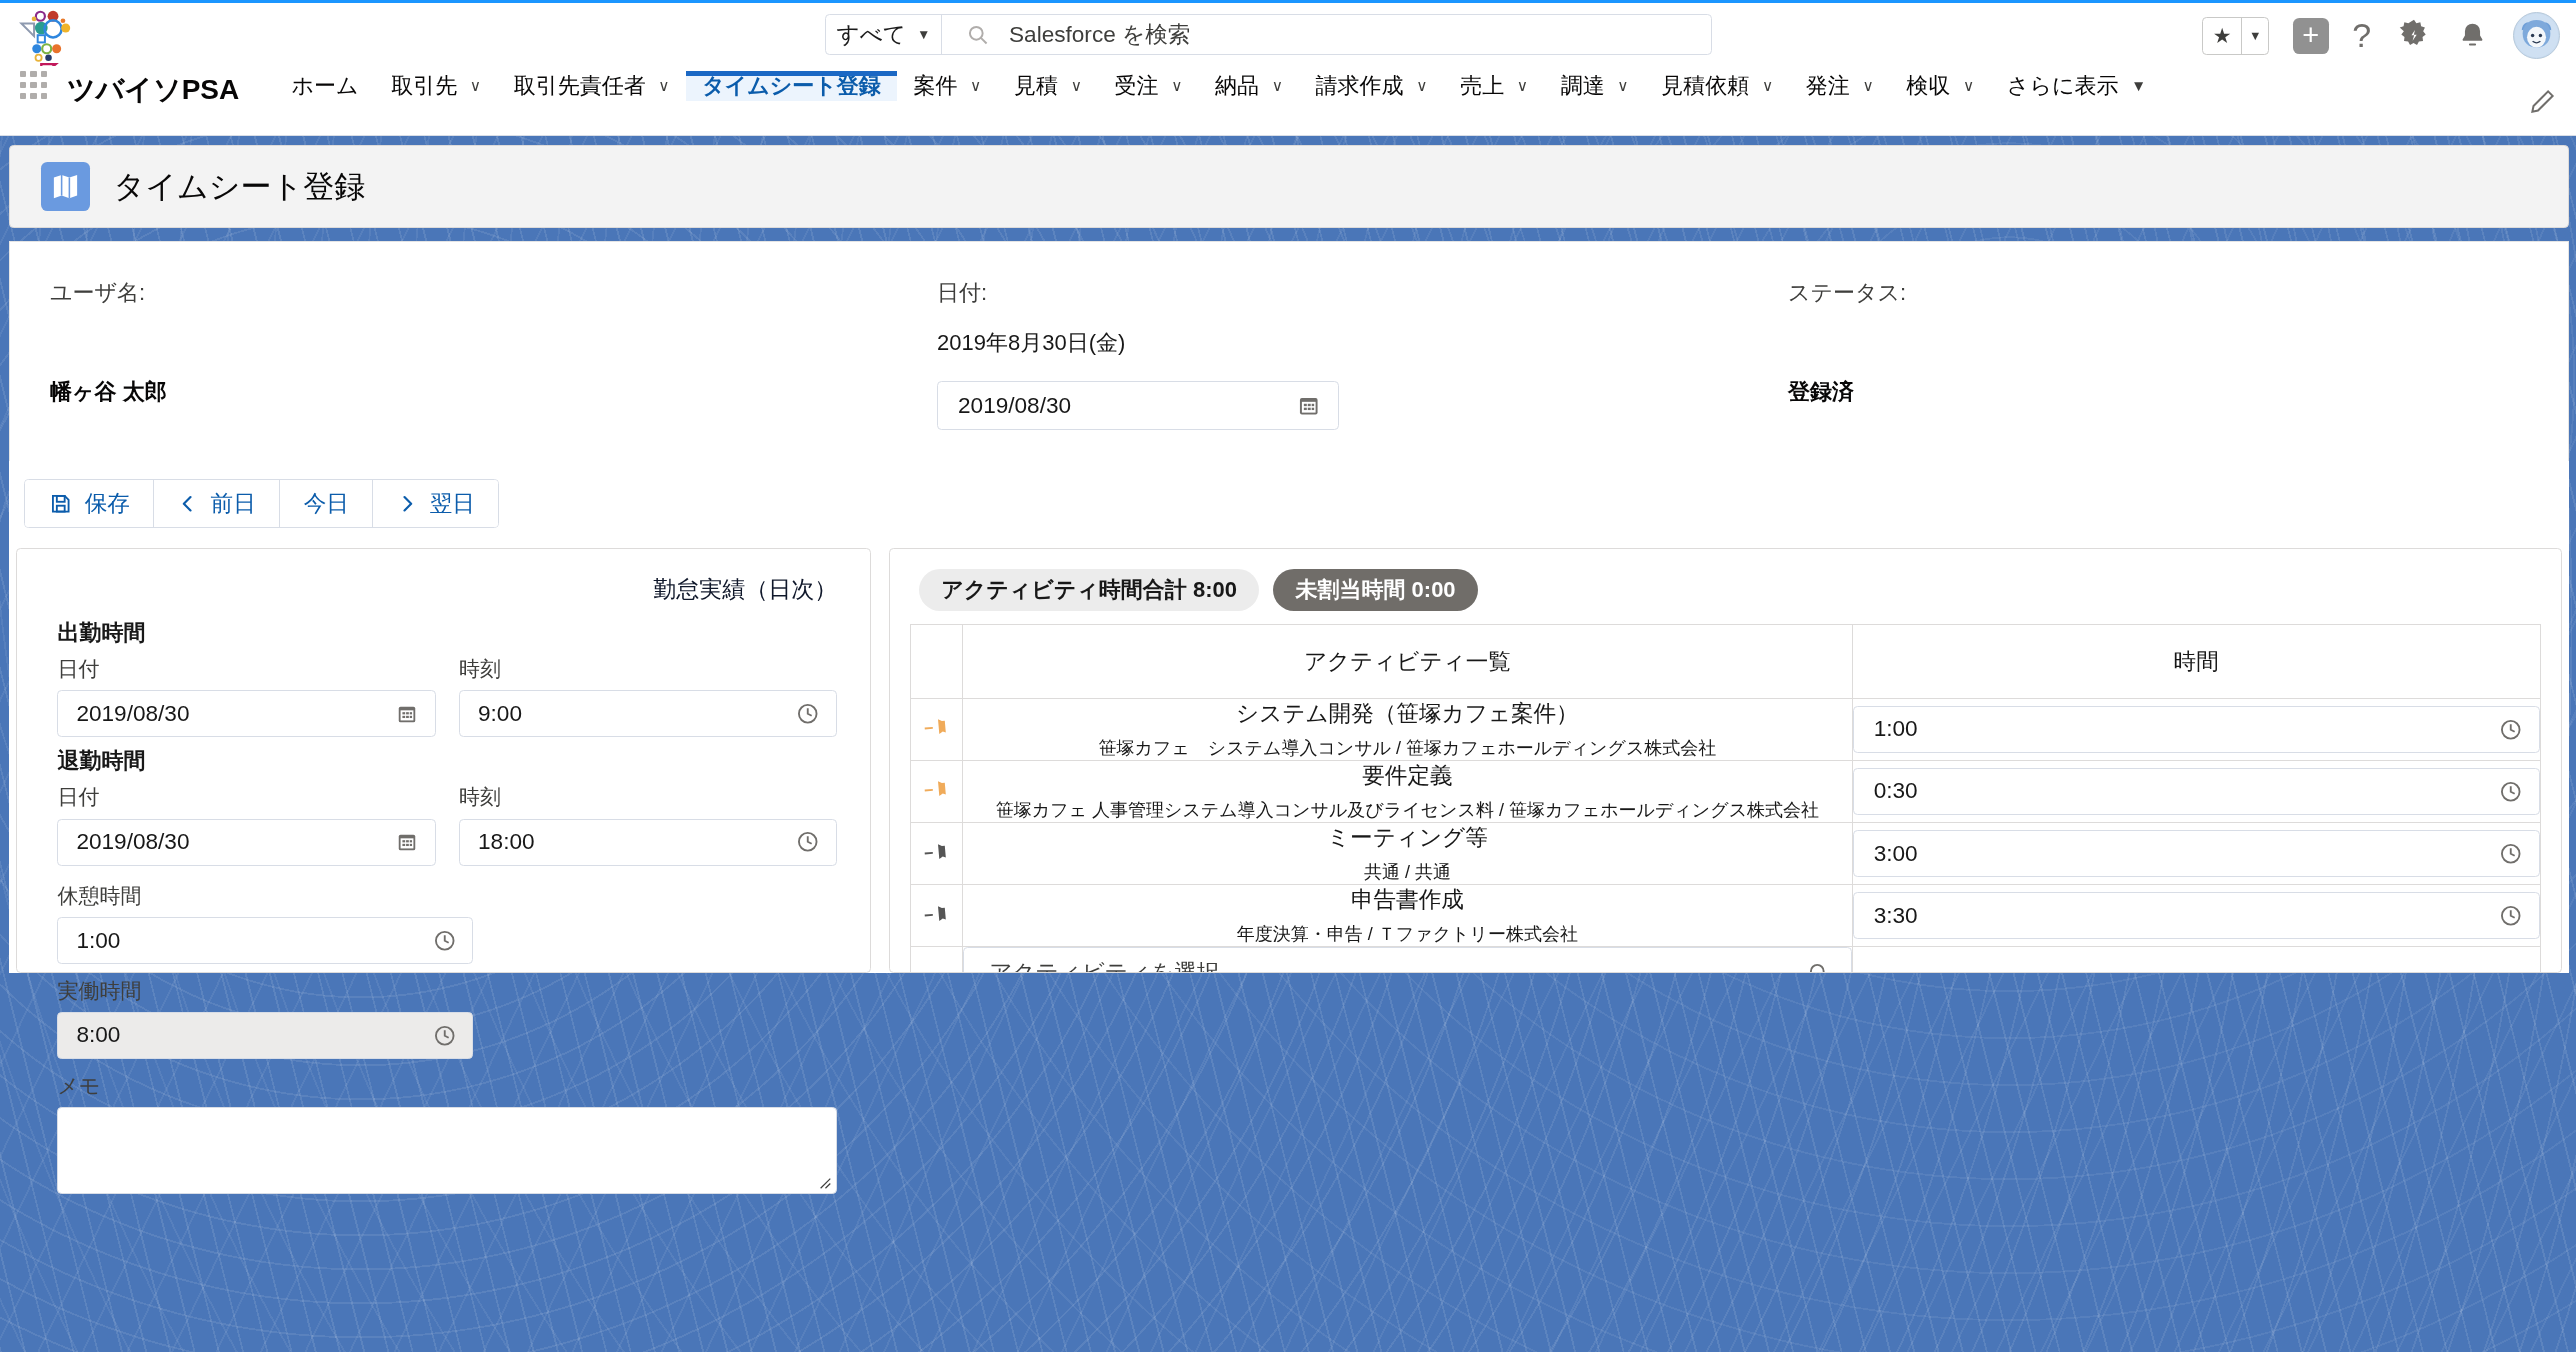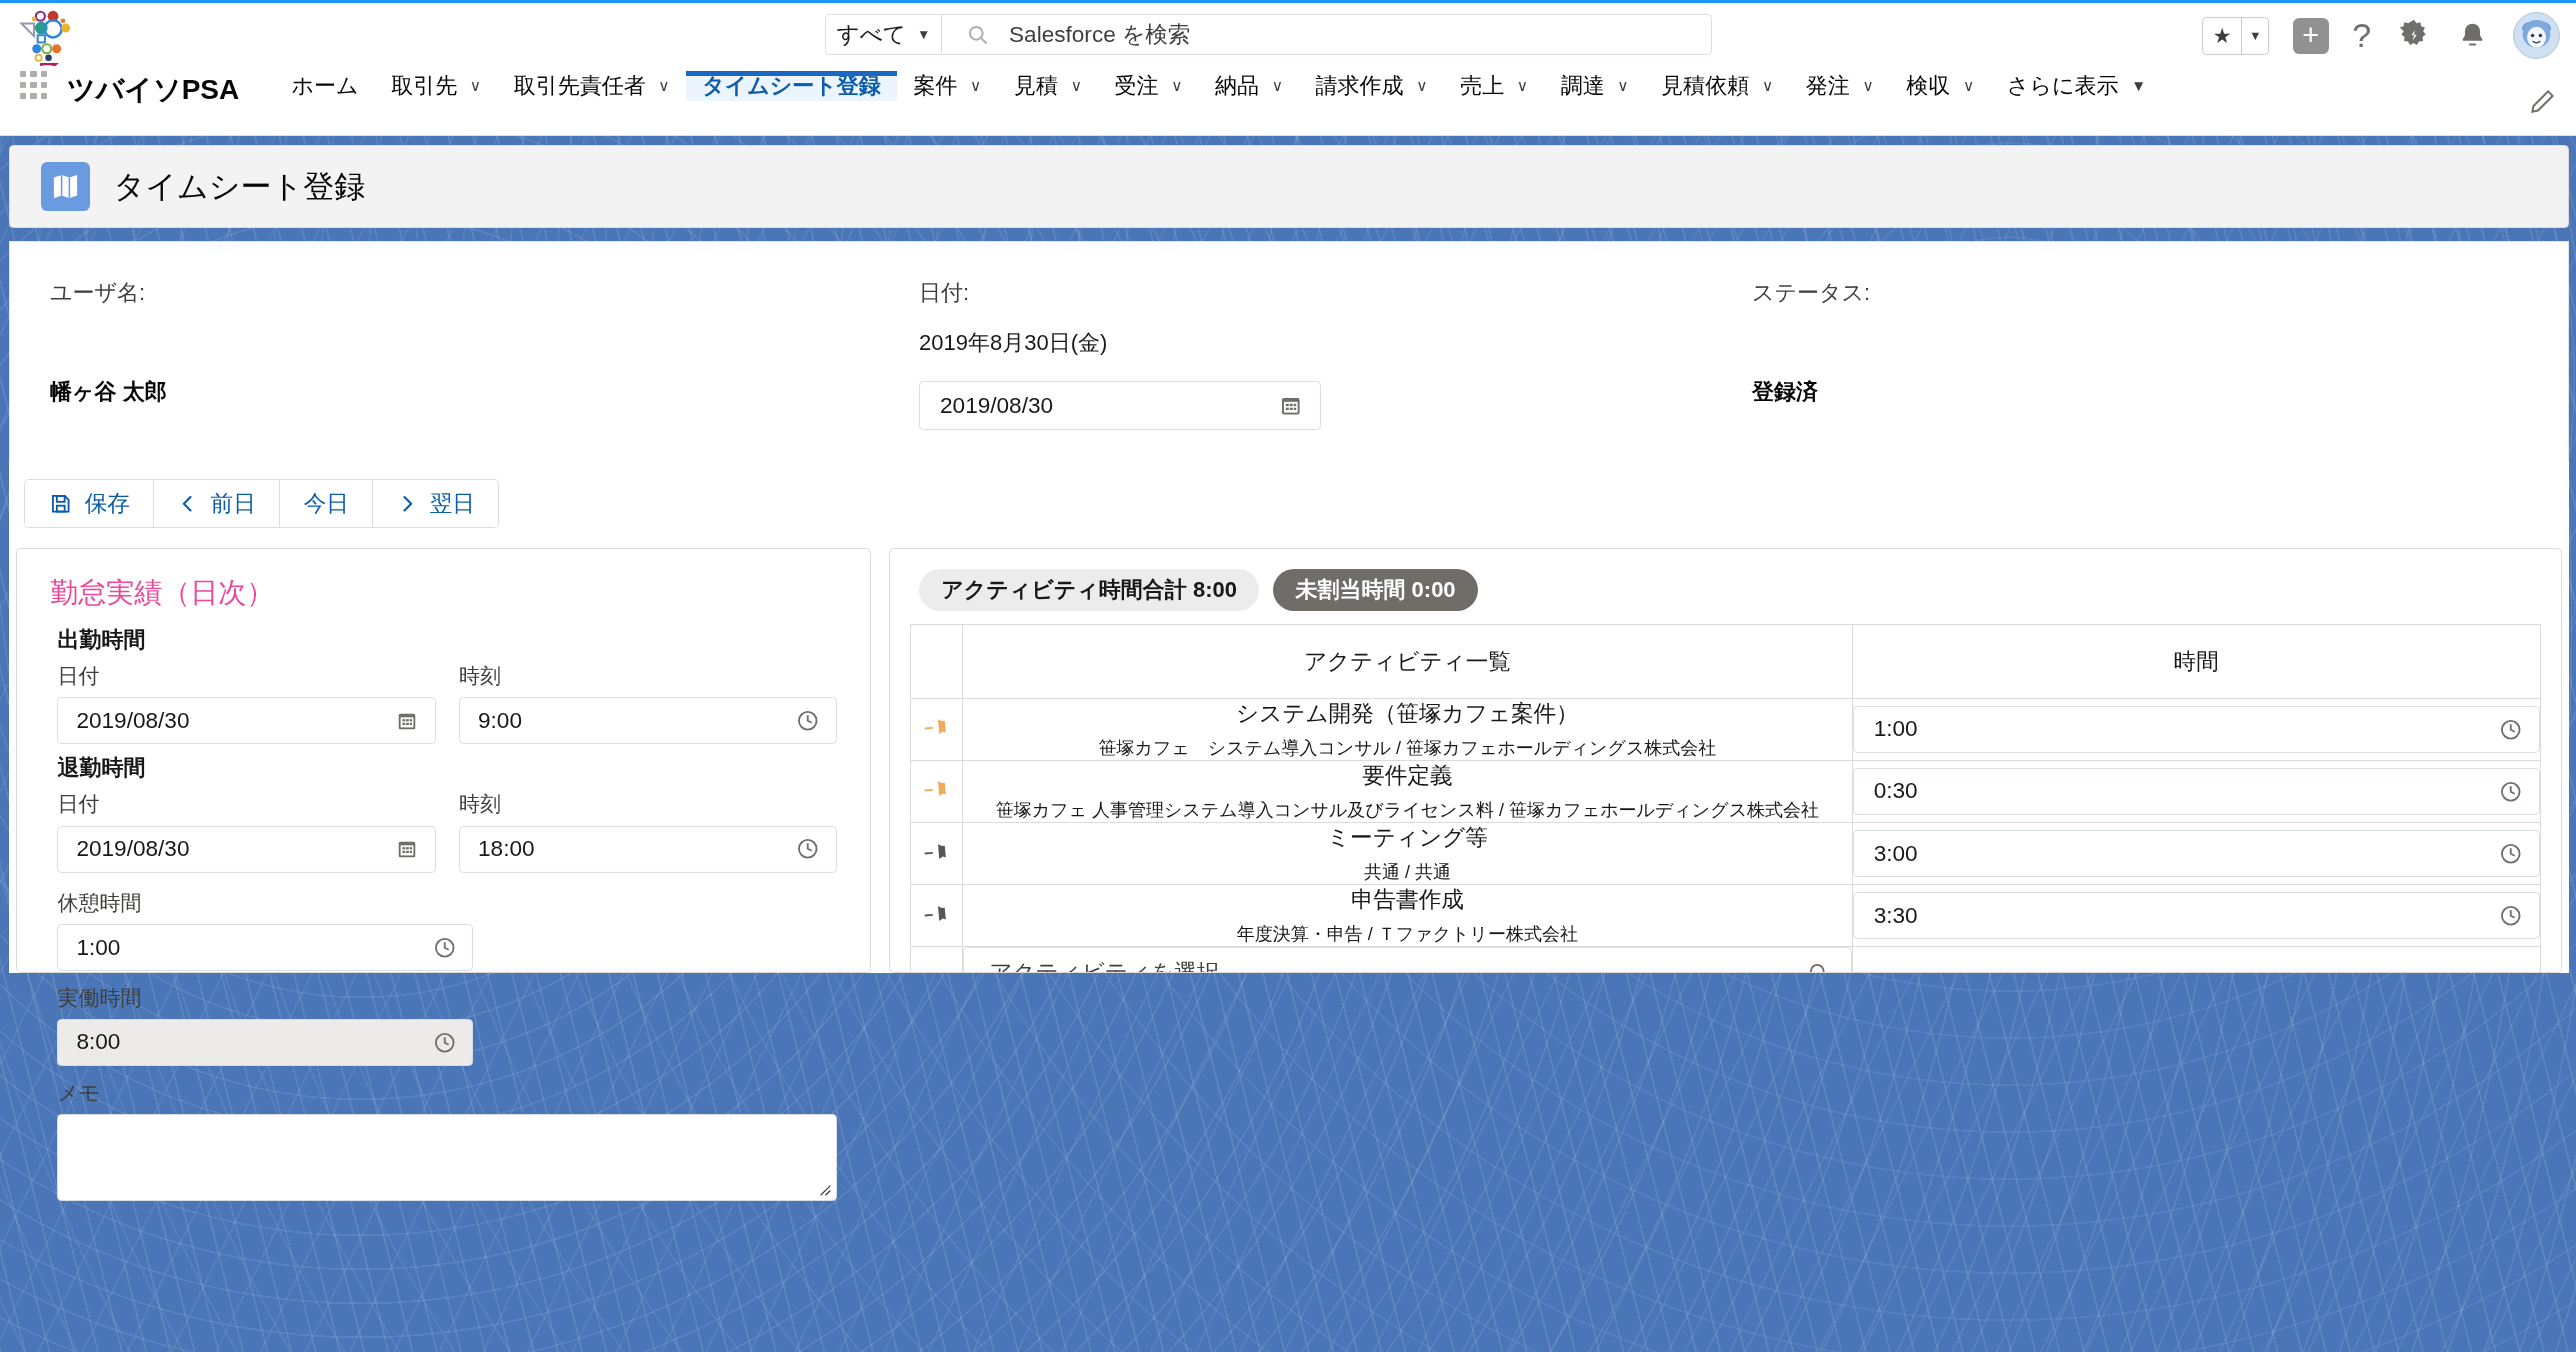--- a/index.html
+++ b/index.html
@@ -83,21 +83,21 @@
   .page-head {
     background: #f3f3f3; border: 0.9px solid #dddbda; border-radius: 4.5px;
     height: 83px; display: flex; align-items: center; padding-left: 31px; gap: 23.5px;
   }
   .page-icon { width: 49px; height: 49px; border-radius: 6.3px; background: #6a9ae0; display: flex; align-items: center; justify-content: center; }
   .page-title { font-size: 31px; color: #080707; }
 
   
   .sheet { background: #fff; margin-top: 12.7px; }
 
-  .info-card { border: 0.9px solid #e5e5e5; border-bottom: none; padding: 36px 40px 31px 40px; display: flex; }
+  .info-card { border: 0.9px solid #e5e5e5; border-bottom: none; padding: 36px 40px 31px 40px; display: flex; gap: 18px; }
   .info-col { flex: 0 0 869px; }
   .info-col.mid { flex: 0 0 833px; }
   .info-label { font-size: 22px; color: #3e3e3c; margin-bottom: 20px; }
   .info-sub { font-size: 22px; color: #181818; margin-bottom: 23.5px; }
   .info-value { font-size: 22px; font-weight: 700; color: #080707; }
   .date-input {
     margin-top: 23.5px; width: 402px; height: 49px;
     border: 0.9px solid #d8dde6; border-radius: 4.5px; background: #fff;
     display: flex; align-items: center; justify-content: space-between;
     padding: 0 18px 0 20px; font-size: 22.6px; color: #181818; cursor: text;
@@ -112,21 +112,21 @@
     border-right: 0.9px solid #d8dde6; cursor: pointer; white-space: nowrap;
   }
   .tbtn:last-child { border-right: none; }
 
   
   .panels { display: flex; gap: 18px; padding: 0 7.2px 0 7.2px; }
   .panel { background: #fff; border: 0.9px solid #dddbda; border-radius: 4.5px; }
   .panel-left { width: 855px; padding: 25px 33px 0 33px; height: 425px; }
   .panel-right { flex: 1; padding: 20px 20px 0 20px; height: 425px; overflow: hidden; }
 
-  .sect-title { font-size: 28px; color: #ec4899; margin-bottom: 12.7px; }
+  .sect-title { font-size: 23px; color: #0f172a; margin-bottom: 12.7px; text-align: right; }
   .sub-head { font-size: 22px; font-weight: 700; color: #181818; margin: 9px 0 7.2px 7.2px; }
   .fld-label { font-size: 21px; color: #3e3e3c; margin: 0 0 7.2px 7.2px; }
   .row2 { display: flex; gap: 16.3px; }
   .fcell { flex: 1; }
   .inp {
     height: 47px; border: 0.9px solid #d8dde6; border-radius: 4.5px; background: #fff;
     display: flex; align-items: center; justify-content: space-between;
     padding: 0 16.3px 0 18px; font-size: 22.6px; color: #181818; margin-left: 7.2px; cursor: text;
   }
   .inp.readonly { background: #ecebea; }

